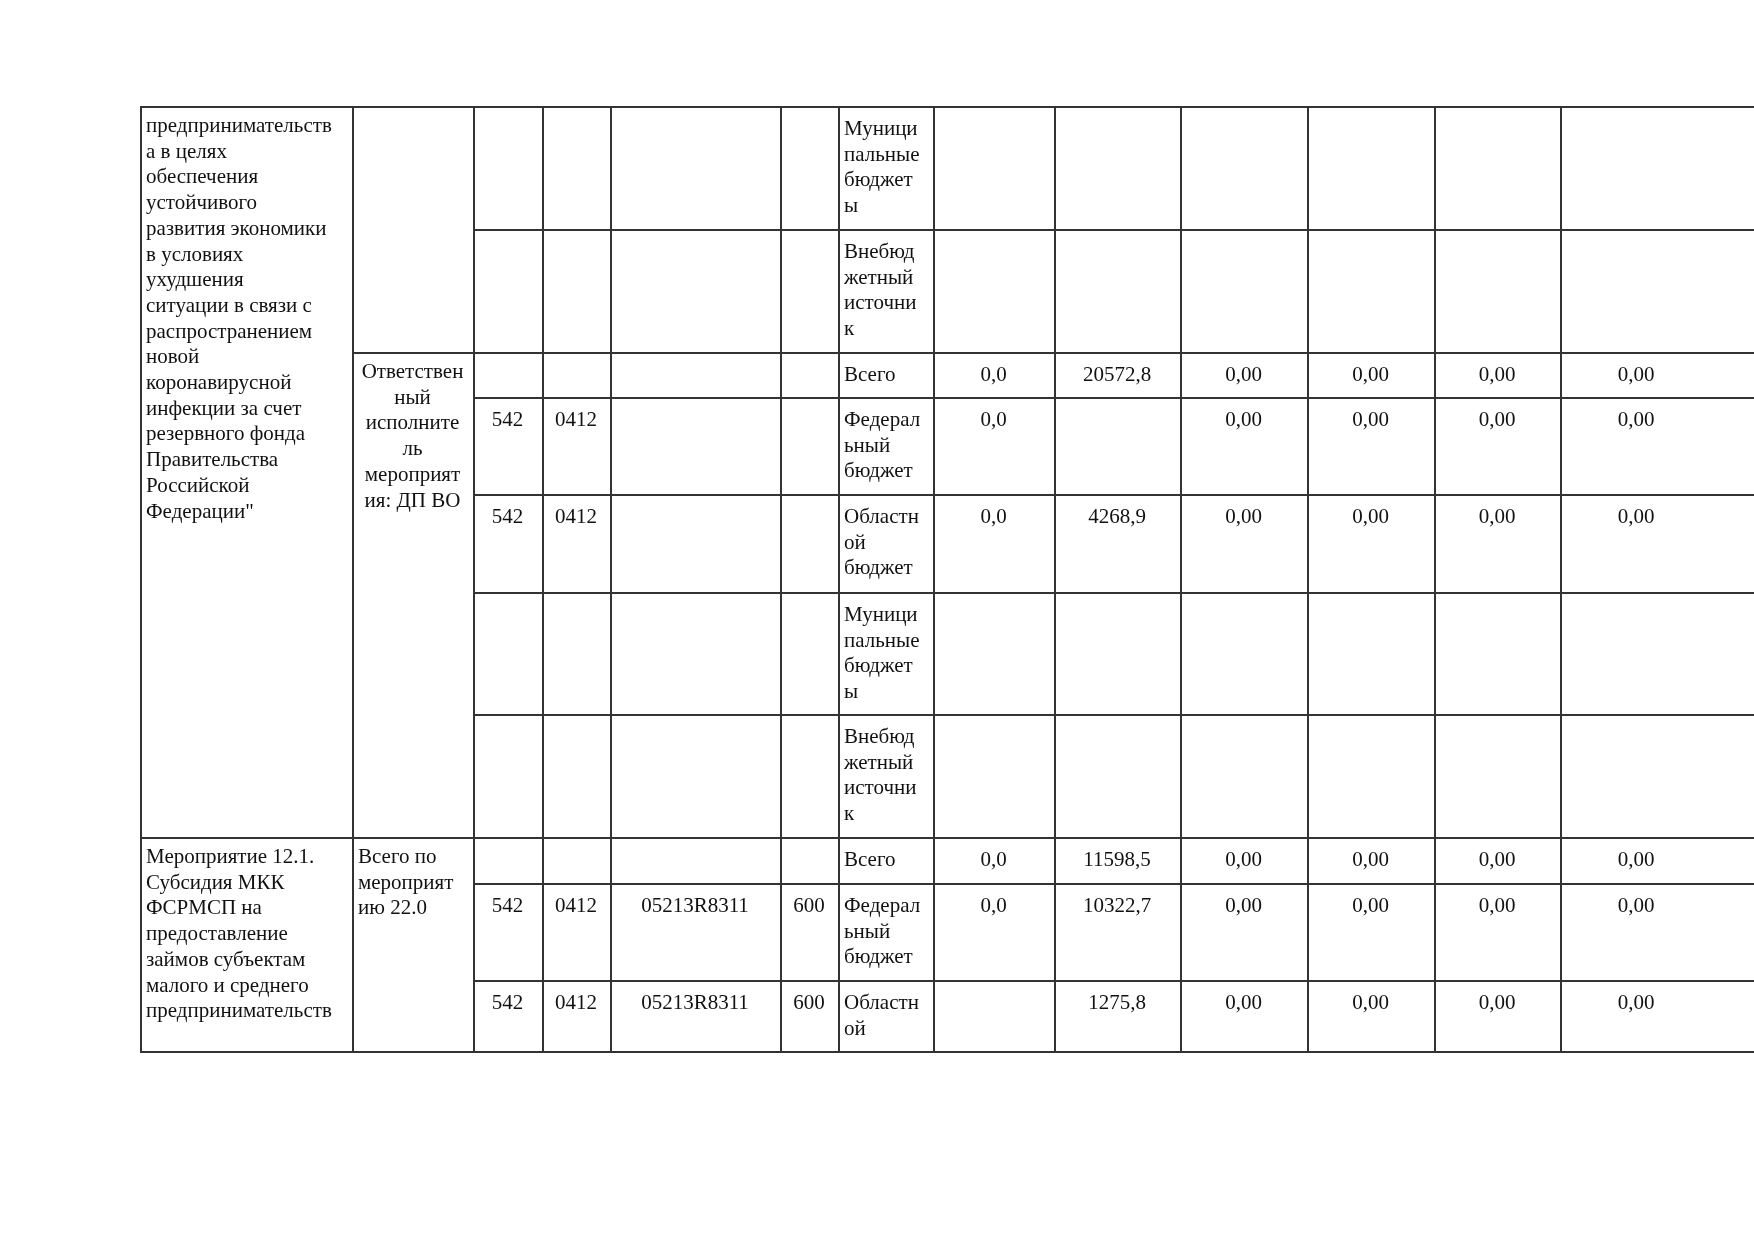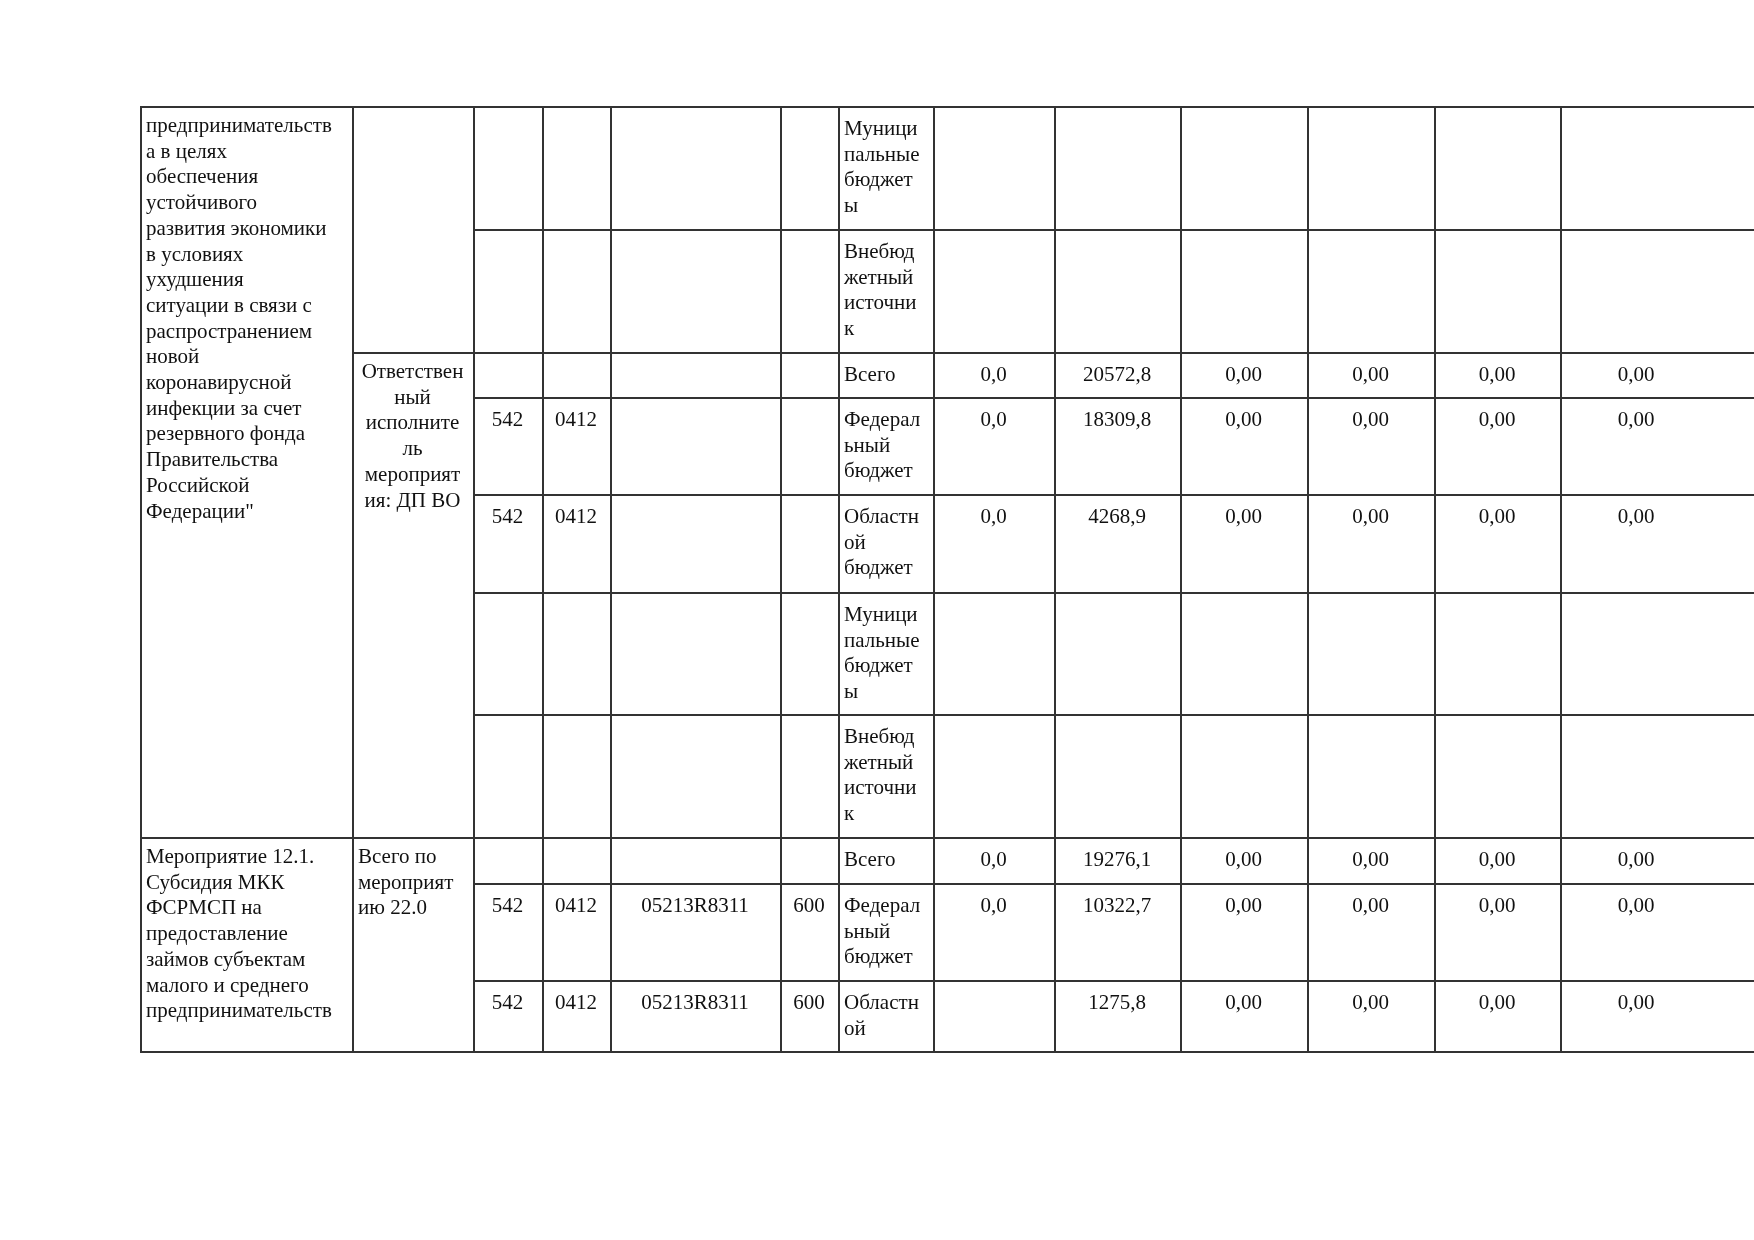--- a/index.html
+++ b/index.html
@@ -82,21 +82,20 @@
     <div class="cell num" style="left: 1548px; top: 352px; width: 152px; height: 45px;">0,00</div>
     <div class="hl" style="left: 461px; width: 1293px; top: 352px;"></div>
     <div class="cell num" style="left: 461px; top: 397px; width: 69px; height: 97px;">542</div>
     <div class="cell num" style="left: 530px; top: 397px; width: 68px; height: 97px;">0412</div>
     <div class="cell num" style="left: 598px; top: 397px; width: 170px; height: 97px;"></div>
     <div class="cell num" style="left: 768px; top: 397px; width: 58px; height: 97px;"></div>
     <div class="cell lbl" style="left: 826px; top: 397px; width: 95px; height: 97px;">Федерал
 ьный
 бюджет</div>
     <div class="cell num" style="left: 921px; top: 397px; width: 121px; height: 97px;">0,0</div>
-    <div class="cell num" style="left: 1042px; top: 397px; width: 126px; height: 97px;">18309,8</div>
     <div class="cell num" style="left: 1168px; top: 397px; width: 127px; height: 97px;">0,00</div>
     <div class="cell num" style="left: 1295px; top: 397px; width: 127px; height: 97px;">0,00</div>
     <div class="cell num" style="left: 1422px; top: 397px; width: 126px; height: 97px;">0,00</div>
     <div class="cell num" style="left: 1548px; top: 397px; width: 152px; height: 97px;">0,00</div>
     <div class="hl" style="left: 461px; width: 1293px; top: 397px;"></div>
     <div class="cell num" style="left: 461px; top: 494px; width: 69px; height: 98px;">542</div>
     <div class="cell num" style="left: 530px; top: 494px; width: 68px; height: 98px;">0412</div>
     <div class="cell num" style="left: 598px; top: 494px; width: 170px; height: 98px;"></div>
     <div class="cell num" style="left: 768px; top: 494px; width: 58px; height: 98px;"></div>
     <div class="cell lbl" style="left: 826px; top: 494px; width: 95px; height: 98px;">Областн
@@ -164,21 +163,21 @@
 предпринимательств</div>
     <div class="cell " style="left: 340px; top: 837px; width: 121px; height: 214px;">Всего по
 мероприят
 ию 22.0</div>
     <div class="cell num" style="left: 461px; top: 837px; width: 69px; height: 46px;"></div>
     <div class="cell num" style="left: 530px; top: 837px; width: 68px; height: 46px;"></div>
     <div class="cell num" style="left: 598px; top: 837px; width: 170px; height: 46px;"></div>
     <div class="cell num" style="left: 768px; top: 837px; width: 58px; height: 46px;"></div>
     <div class="cell lbl" style="left: 826px; top: 837px; width: 95px; height: 46px;">Всего</div>
     <div class="cell num" style="left: 921px; top: 837px; width: 121px; height: 46px;">0,0</div>
-    <div class="cell num" style="left: 1042px; top: 837px; width: 126px; height: 46px;">19276,1</div>
+    <div class="cell num" style="left: 1042px; top: 837px; width: 126px; height: 46px;">11598,5</div>
     <div class="cell num" style="left: 1168px; top: 837px; width: 127px; height: 46px;">0,00</div>
     <div class="cell num" style="left: 1295px; top: 837px; width: 127px; height: 46px;">0,00</div>
     <div class="cell num" style="left: 1422px; top: 837px; width: 126px; height: 46px;">0,00</div>
     <div class="cell num" style="left: 1548px; top: 837px; width: 152px; height: 46px;">0,00</div>
     <div class="hl" style="left: 461px; width: 1293px; top: 837px;"></div>
     <div class="cell num" style="left: 461px; top: 883px; width: 69px; height: 97px;">542</div>
     <div class="cell num" style="left: 530px; top: 883px; width: 68px; height: 97px;">0412</div>
     <div class="cell num" style="left: 598px; top: 883px; width: 170px; height: 97px;">05213R8311</div>
     <div class="cell num" style="left: 768px; top: 883px; width: 58px; height: 97px;">600</div>
     <div class="cell lbl" style="left: 826px; top: 883px; width: 95px; height: 97px;">Федерал

